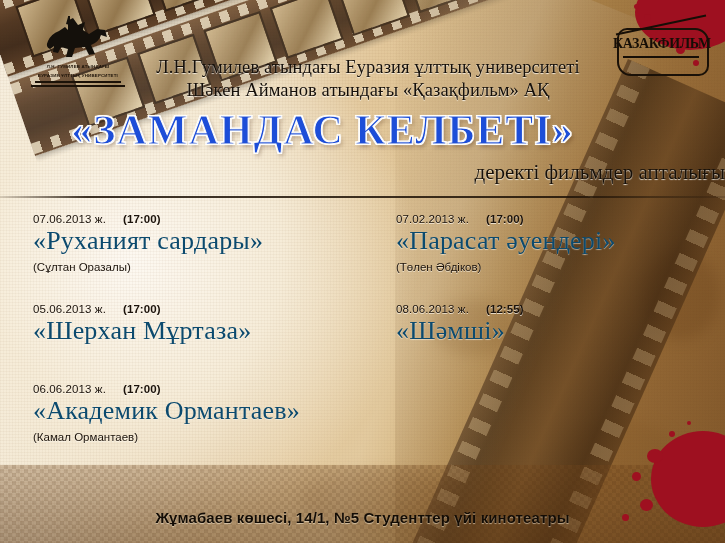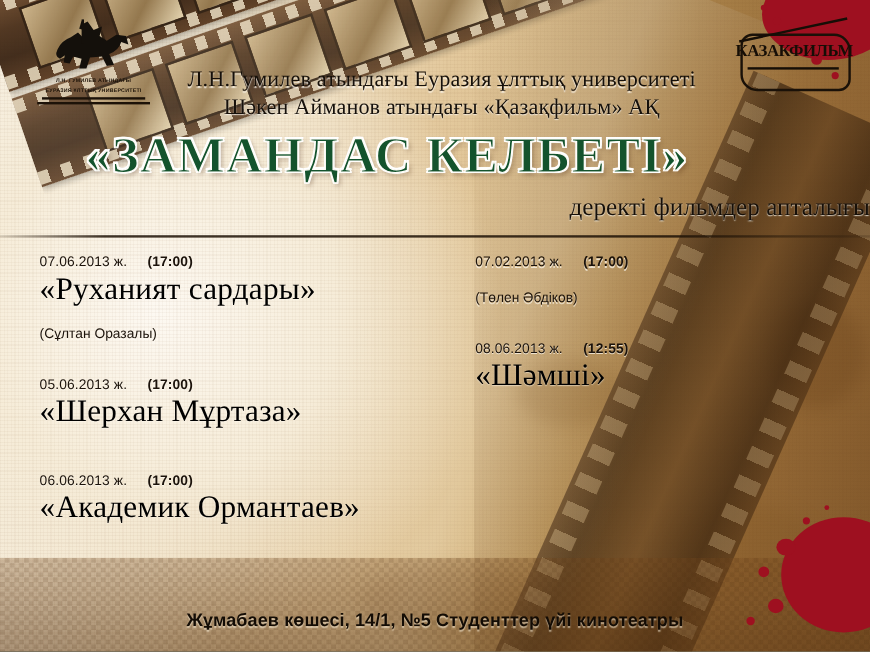--- a/index.html
+++ b/index.html
@@ -99,21 +99,21 @@
     border:2px solid #1a1108;border-radius:10px 14px 10px 14px;}
   .kf-text{position:absolute;left:0;top:18px;width:96px;text-align:center;
     font-family:"Liberation Serif",serif;font-weight:700;font-size:14px;
     letter-spacing:-.4px;color:#160e06;}
   .kf-under{position:absolute;left:10px;top:38px;width:76px;height:2px;background:#160e06;}
   .kf-slash{position:absolute;left:2px;top:6px;width:92px;height:2px;background:#160e06;transform:rotate(-12deg);}
 
   .title{
     position:absolute;left:0;top:106px;width:645px;text-align:center;
     font-family:"Liberation Serif",serif;font-weight:700;font-size:42px;
-    letter-spacing:1px;color:#14532d;
+    letter-spacing:1px;color:#1d4ed8;
     -webkit-text-stroke:1px #fffdf8;
     text-shadow:0 0 2px #fff, 1px 1px 0 #fff, -1px 1px 0 #fff, 1px -1px 0 #fff, -1px -1px 0 #fff, 2px 3px 4px rgba(60,25,5,.35);
   }
   .subtitle{
     position:absolute;left:0;top:160px;width:725px;text-align:right;
     font-family:"Liberation Serif",serif;font-size:21px;color:#171009;
     text-shadow:0 1px 1px rgba(255,252,245,.8);
   }
   .rule{position:absolute;left:0;top:196px;width:725px;height:2px;
     background:linear-gradient(90deg,rgba(40,25,10,.15),rgba(30,18,6,.85) 12%,rgba(30,18,6,.85) 78%,rgba(40,25,10,.2));}
@@ -123,27 +123,27 @@
   .col-right{left:396px;width:320px;}
 
   .entry{margin-bottom:10px;}
   .entry .when{
     font-family:"Liberation Sans",sans-serif;font-size:11.5px;color:#1b120a;
     letter-spacing:.1px;margin-bottom:1px;
     text-shadow:0 1px 0 rgba(255,252,245,.7);
   }
   .entry .when b{font-weight:700;margin-left:5px;padding-left:12px;}
   .entry .film{
-    font-family:"Liberation Serif",serif;font-size:26px;color:#000000;
+    font-family:"Liberation Serif",serif;font-size:26px;color:#0c4a6e;
     line-height:1.12;letter-spacing:.2px;white-space:nowrap;
     text-shadow:0 1px 1px rgba(255,250,240,.55);
   }
   .entry .author{
     font-family:"Liberation Sans",sans-serif;font-size:11.5px;color:#1b120a;
-    margin-top:18px;text-shadow:0 1px 0 rgba(255,252,245,.6);
+    margin-top:6px;text-shadow:0 1px 0 rgba(255,252,245,.6);
   }
   .sp-a{height:20px;}
   .sp-b{height:28px;}
 
   .footer{position:absolute;left:0;bottom:14px;width:725px;text-align:center;
     font-family:"Liberation Sans",sans-serif;font-weight:700;font-size:15px;
     color:#130c05;line-height:1.45;letter-spacing:.1px;
     text-shadow:0 1px 1px rgba(255,245,225,.55);}
 </style>
 </head>
@@ -258,30 +258,32 @@
         <div class="film">«Шерхан Мұртаза»</div>
       </div>
 
       <div class="sp-b"></div>
 
       <div class="entry">
         <div class="when">
           <span>06.06.2013 ж.</span><b>(17:00)</b>
         </div>
         <div class="film">«Академик Ормантаев»</div>
+        <div class="author">(Камал Ормантаев)</div>
       </div>
 
     </div>
 
     <div class="col col-right">
 
       <div class="entry">
         <div class="when">
           <span>07.02.2013 ж.</span><b>(17:00)</b>
         </div>
+        <div class="film">«Парасат әуендері»</div>
         <div class="author">(Төлен Әбдіков)</div>
       </div>
 
       <div class="sp-a"></div>
 
       <div class="entry">
         <div class="when">
           <span>08.06.2013 ж.</span><b>(12:55)</b>
         </div>
         <div class="film">«Шәмші»</div>

